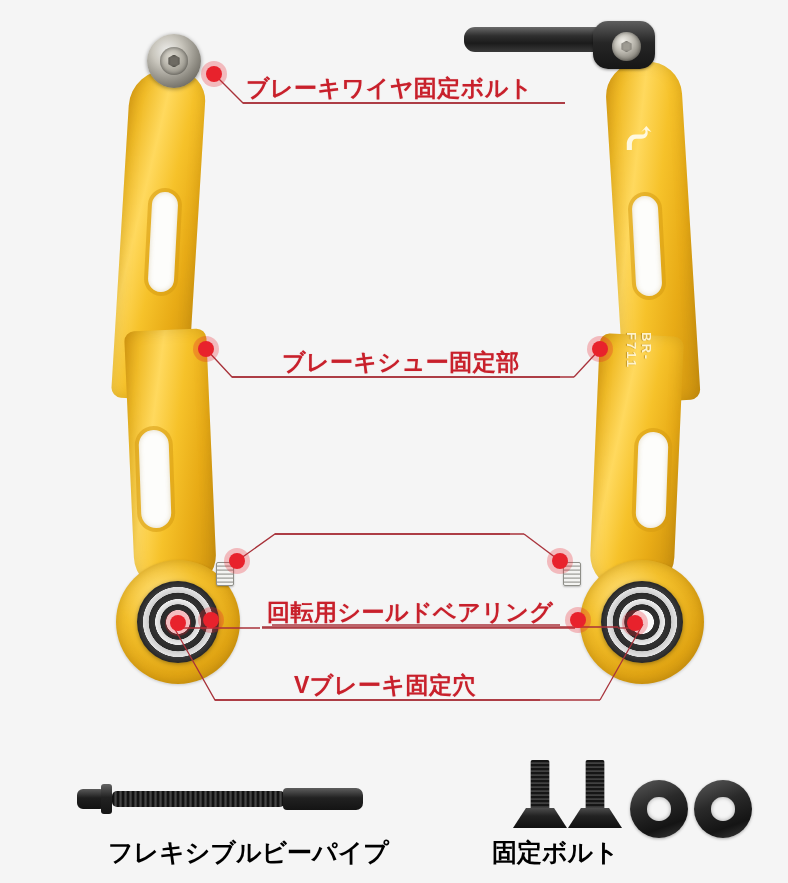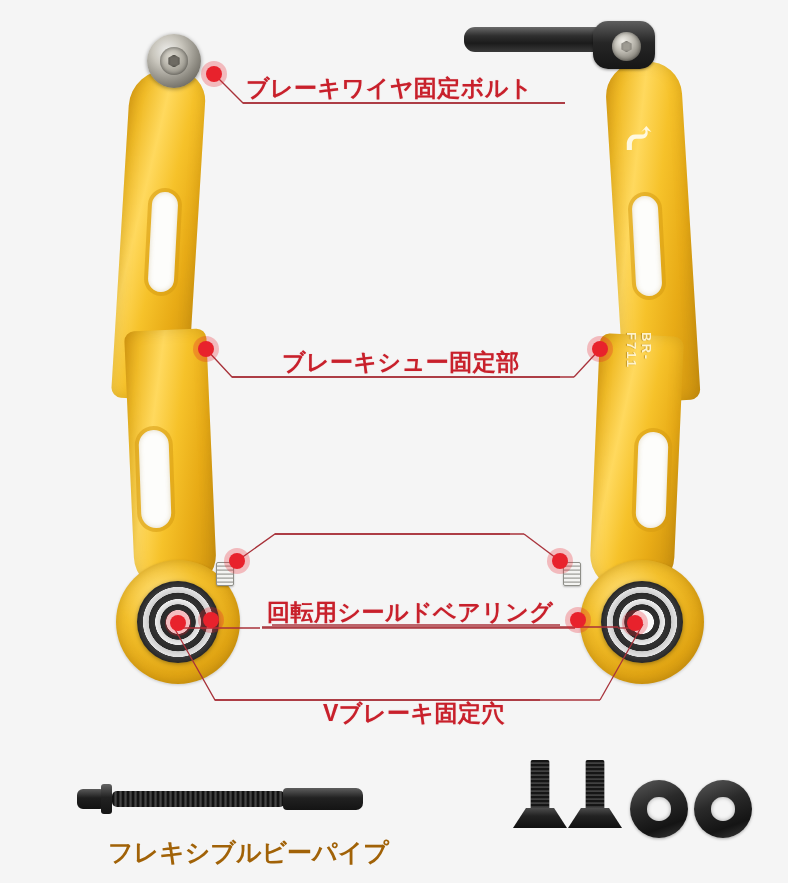--- a/index.html
+++ b/index.html
@@ -31,21 +31,21 @@
     background:#e8222c;
     box-shadow:0 0 0 5px rgba(232,34,44,.28);
     z-index:45;
   }
   
   #leaders{position:absolute;left:0;top:0;width:788px;height:883px;z-index:35;pointer-events:none;}
 
   
   .part-caption{
     position:absolute;
-    color:#a16207;
+    color:#000000;
     font-weight:700;
     font-size:25px;
     white-space:nowrap;
     z-index:40;
   }
 
   
   .arm{position:absolute;z-index:10;}
 
   .arm-body{
@@ -303,21 +303,21 @@
   <div class="dot" style="left:170px;top:615px;"></div>
   <div class="dot" style="left:627px;top:615px;"></div>
 
   <div class="anno-label" style="left:246px;top:73px;">ブレーキワイヤ固定ボルト</div>
 
   <div class="anno-label" style="left:282px;top:347px;">ブレーキシュー固定部</div>
 
 
   <div class="anno-label" style="left:267px;top:597px;">回転用シールドベアリング</div>
 
-  <div class="anno-label" style="left:323px;top:670px;margin-top:28px;">Vブレーキ固定穴</div>
+  <div class="anno-label" style="left:294px;top:670px;">Vブレーキ固定穴</div>
 
   <div class="pipe">
     <div class="pipe-tip" style="left:77px;top:789px;width:26px;height:20px;"></div>
     <div class="pipe-collar" style="left:101px;top:784px;width:11px;height:30px;"></div>
     <div class="pipe-mid" style="left:112px;top:791px;width:173px;height:16px;"></div>
     <div class="pipe-end" style="left:283px;top:788px;width:80px;height:22px;"></div>
   </div>
 
   <div class="bolt" style="left:513px;top:760px;width:54px;height:68px;">
     <div class="bolt-shaft" style="top:0;width:19px;height:52px;"></div>
@@ -331,15 +331,16 @@
 
   <div class="washer" style="left:630px;top:780px;width:58px;height:58px;">
     <div class="hole"></div>
   </div>
   <div class="washer" style="left:694px;top:780px;width:58px;height:58px;">
     <div class="hole"></div>
   </div>
 
   <div class="part-caption" style="left:108px;top:836px;">フレキシブルビーパイプ</div>
 
+  <div class="part-caption" style="left:492px;top:836px;">固定ボルト</div>
 
 
 </div>
 
 </body></html>

